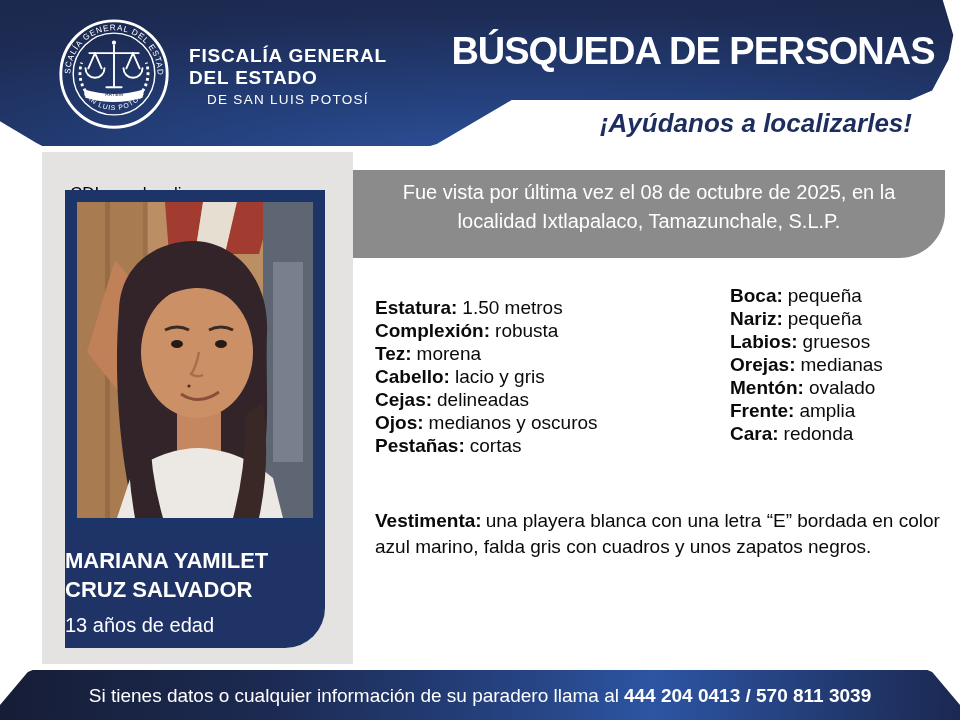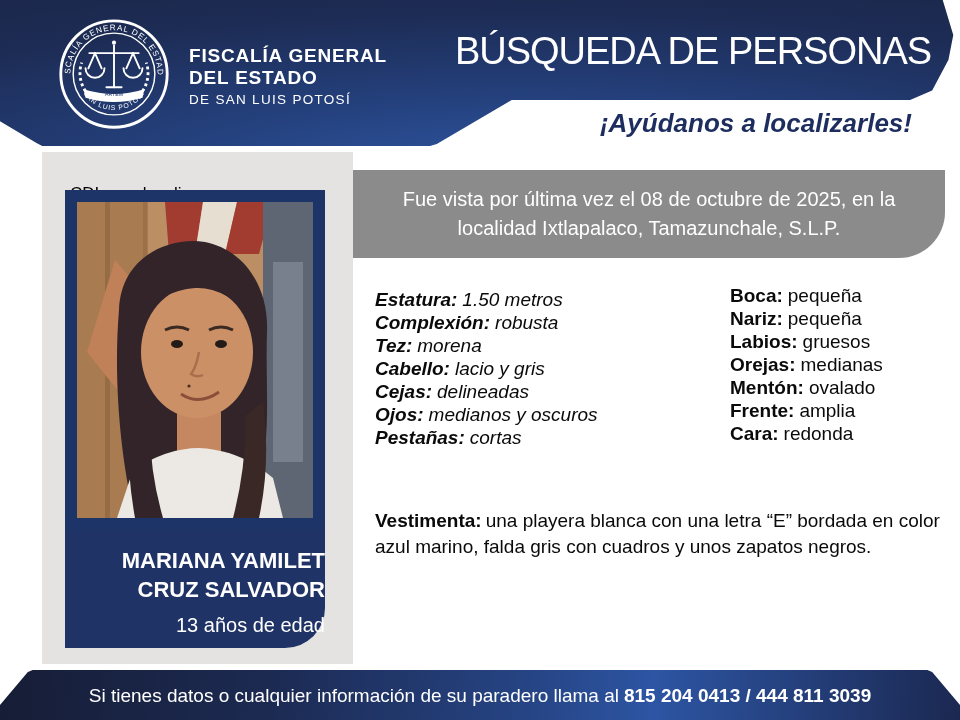--- a/index.html
+++ b/index.html
@@ -11,57 +11,57 @@
   
   .header-bg {
     position:absolute; left:0; top:0; width:960px; height:146px;
     background: radial-gradient(130% 175% at 54% 118%, #2e55a0 0%, #24407c 30%, #1d2c55 62%, #1a2342 100%);
     clip-path: polygon(0 0, 98.2% 0, 99.3% 24%, 98.8% 41%, 97.1% 62%, 94.8% 68.5%,
                        53.3% 68.5%, 45.5% 98.6%, 44.8% 100%, 4.4% 100%, 3.8% 98%, 0 83%);
   }
   .seal { position:absolute; left:57px; top:17px; width:114px; height:114px; }
   .agency { position:absolute; left:189px; top:45px; color:#ffffff; }
   .agency-line1, .agency-line2 { font-size:19px; font-weight:bold; letter-spacing:0.8px; line-height:22px; }
-  .agency-line3 { font-size:13.5px; font-weight:normal; letter-spacing:1.3px; margin-top:3px; }
+  .agency-line3 { font-size:13.5px; font-weight:normal; letter-spacing:1.3px; margin-top:3px;text-align:center; }
   .main-title {
     position:absolute; left:437px; top:30px; width:512px; text-align:center;
-    color:#ffffff; font-size:38px; font-weight:400; letter-spacing:-1px; white-space:nowrap;
+    color:#ffffff; font-size:38px; font-weight:700; letter-spacing:-1px; white-space:nowrap;
   }
   .subtitle {
     position:absolute; right:48px; top:108px;
     color:#1c2d5e; font-size:26px; font-weight:bold; font-style:italic;
   }
 
   
   .left-panel { position:absolute; left:42px; top:152px; width:311px; height:512px; background:#e4e3e1; }
   .caption { position:absolute; left:28px; top:16px; font-size:17px; color:#000000;margin-top:16px; }
   .photo-frame {
     position:absolute; left:23px; top:38px; width:236px; height:316px;
     border:12px solid #1c3468; background:#bb8f63;
   }
   .photo-frame svg { display:block; width:236px; height:316px; }
   .name-plate {
     position:absolute; left:23px; top:378px; width:260px; height:118px;
     background:#203366; border-radius:0 0 40px 0;
-    color:#ffffff; text-align:right;
+    color:#ffffff; text-align:left;
   }
   .name-line { font-size:22px; font-weight:bold; line-height:29px; }
   .name-line.first { padding-top:16px; }
   .age-line { font-size:20px; margin-top:10px; }
 
   
   .sighting-box {
     position:absolute; left:353px; top:170px; width:592px; height:88px;
     background:#8b8b8b; border-radius:0 0 46px 0; box-sizing:border-box;
-    color:#ffffff; text-align:center; font-size:20px; line-height:28.5px; padding-top:15px;
+    color:#ffffff; text-align:center; font-size:20px; line-height:28.5px; padding-top:8px;
   }
 
   
   .features { position:absolute; left:375px; top:284px; width:572px; height:165px; }
-  .col-left  { position:absolute; left:0;   top:4px;font-style:italic; }
+  .col-left  { position:absolute; left:0;   top:12px; }
   .col-right { position:absolute; left:355px; top:0; }
   .feature-row { font-size:19px; line-height:23px; color:#0a0a0a; white-space:nowrap; }
   .feature-label { font-weight:bold; margin-right:5px; }
 
   
   .clothing { position:absolute; left:375px; top:508px; width:575px; margin:0;
               font-size:19px; line-height:26px; color:#0a0a0a; }
   .clothing-label { font-weight:bold; margin-right:4px; }
 
   
@@ -185,16 +185,16 @@
       <div class="feature-row"><span class="feature-label">Frente:</span><span>amplia</span></div>
       <div class="feature-row"><span class="feature-label">Cara:</span><span>redonda</span></div>
     </div>
   </div>
 
   <p class="clothing">
     <span class="clothing-label">Vestimenta:</span><span>una playera blanca con una letra “E” bordada en color azul marino, falda gris con cuadros y unos zapatos negros.</span>
   </p>
 
   <div class="footer">
-    <span>Si tienes datos o cualquier información de su paradero llama al</span><span class="footer-phones">815 204 0413 / 444 811 3039</span>
+    <span>Si tienes datos o cualquier información de su paradero llama al</span><span class="footer-phones">444 204 0413 / 570 811 3039</span>
   </div>
 
 </div>
 
 </body></html>

